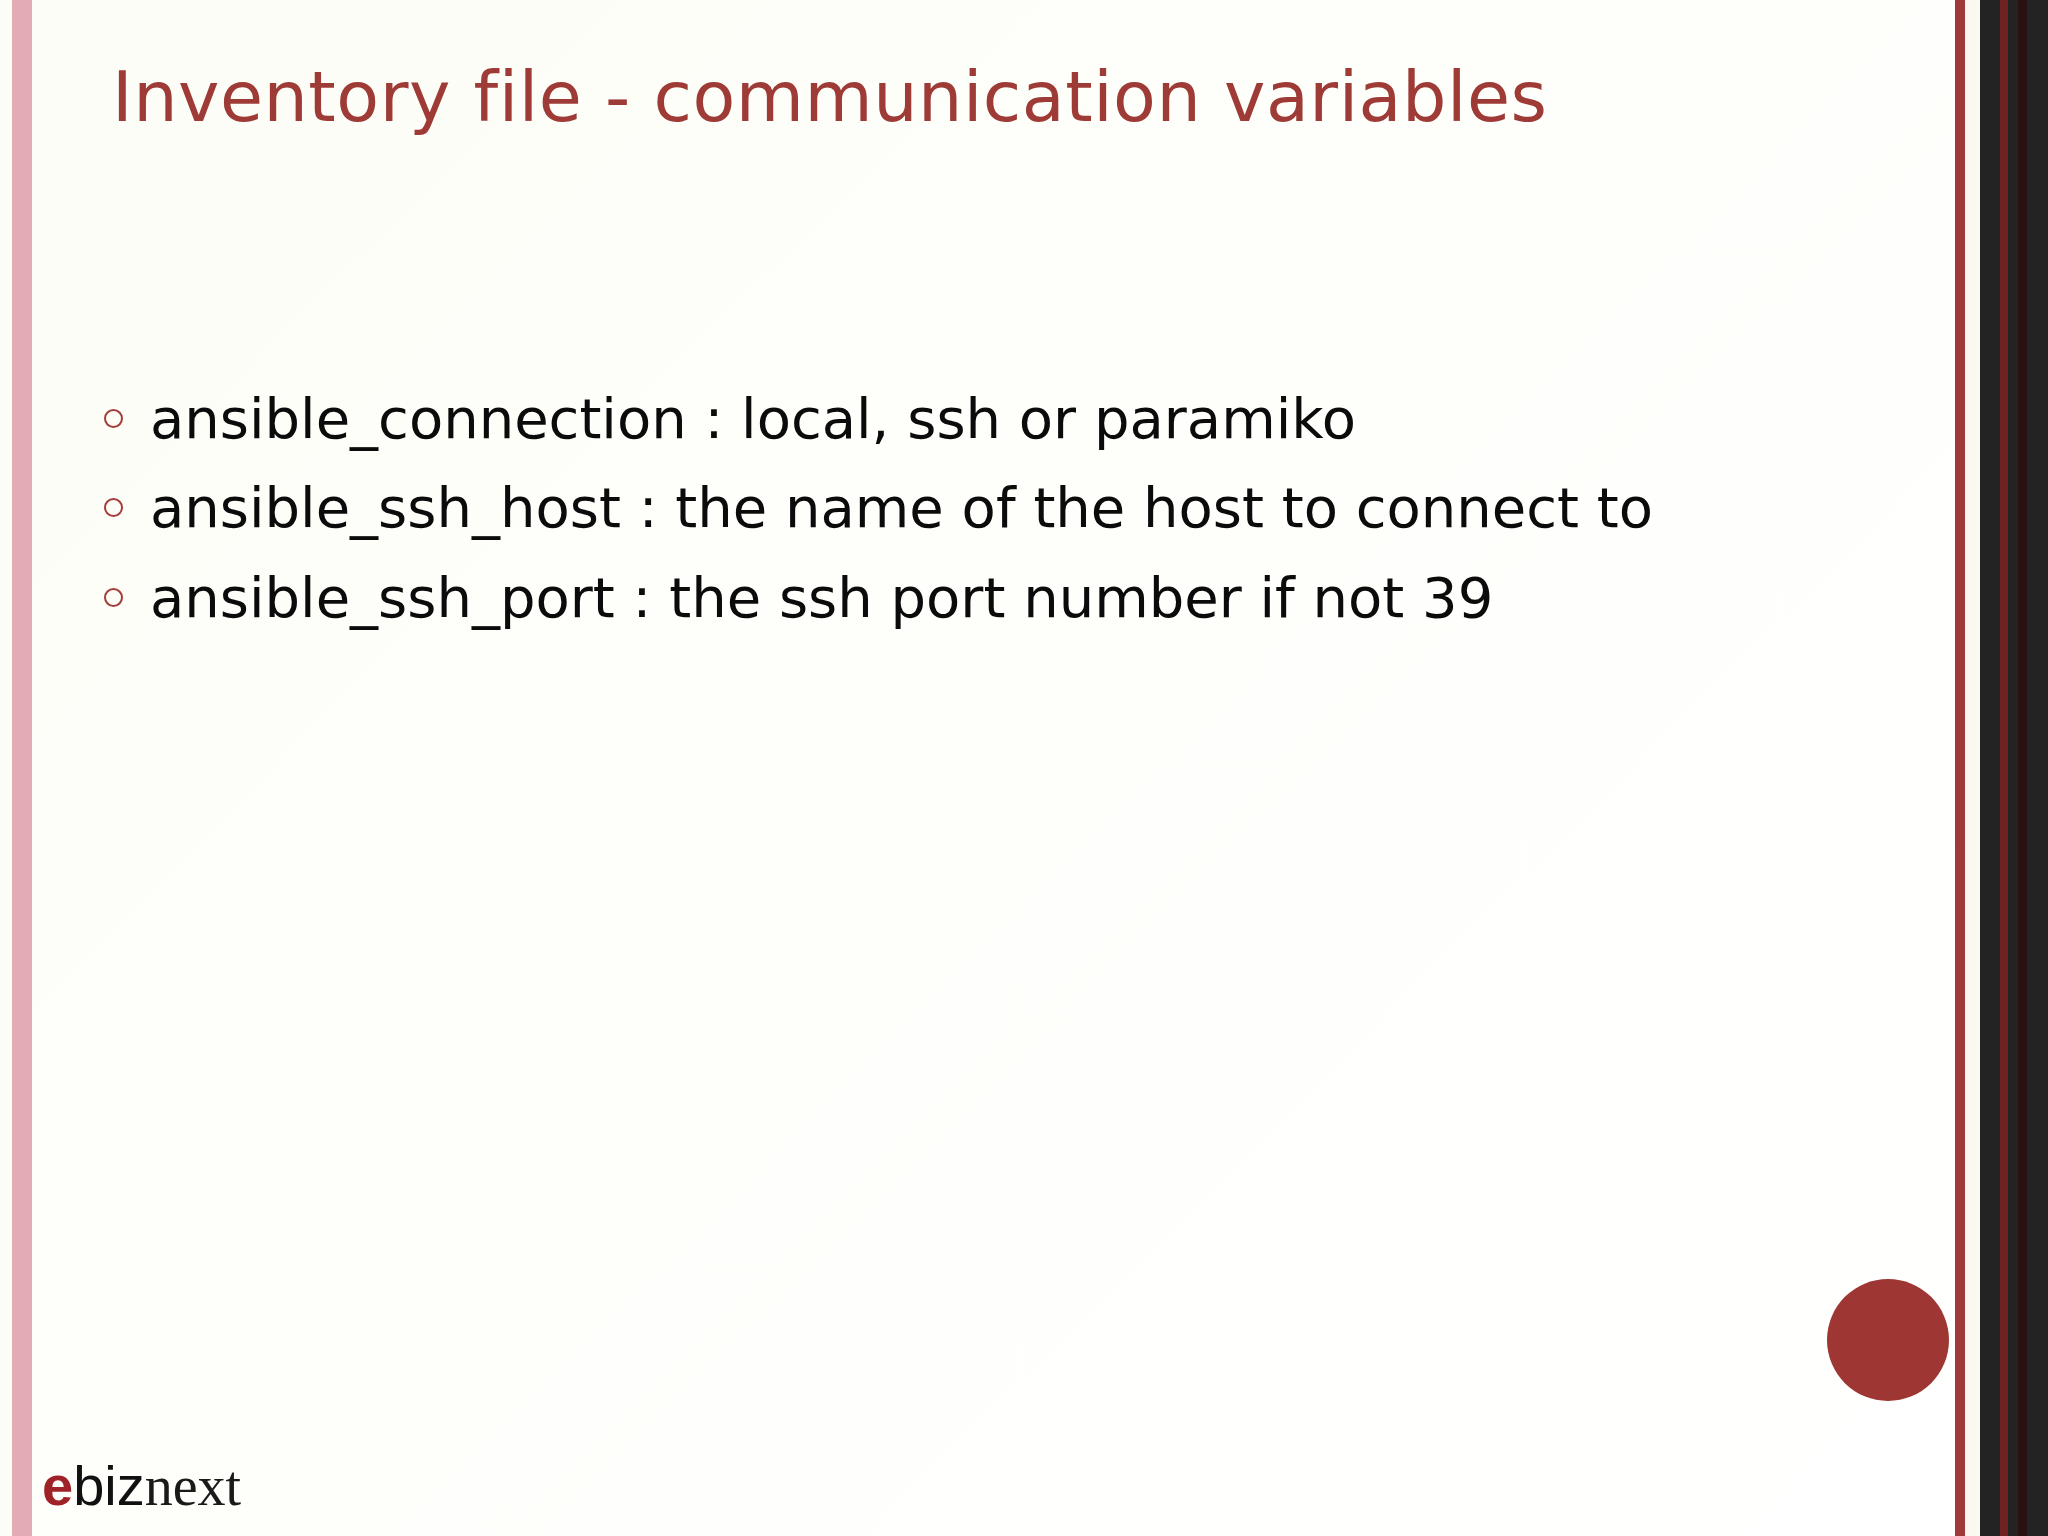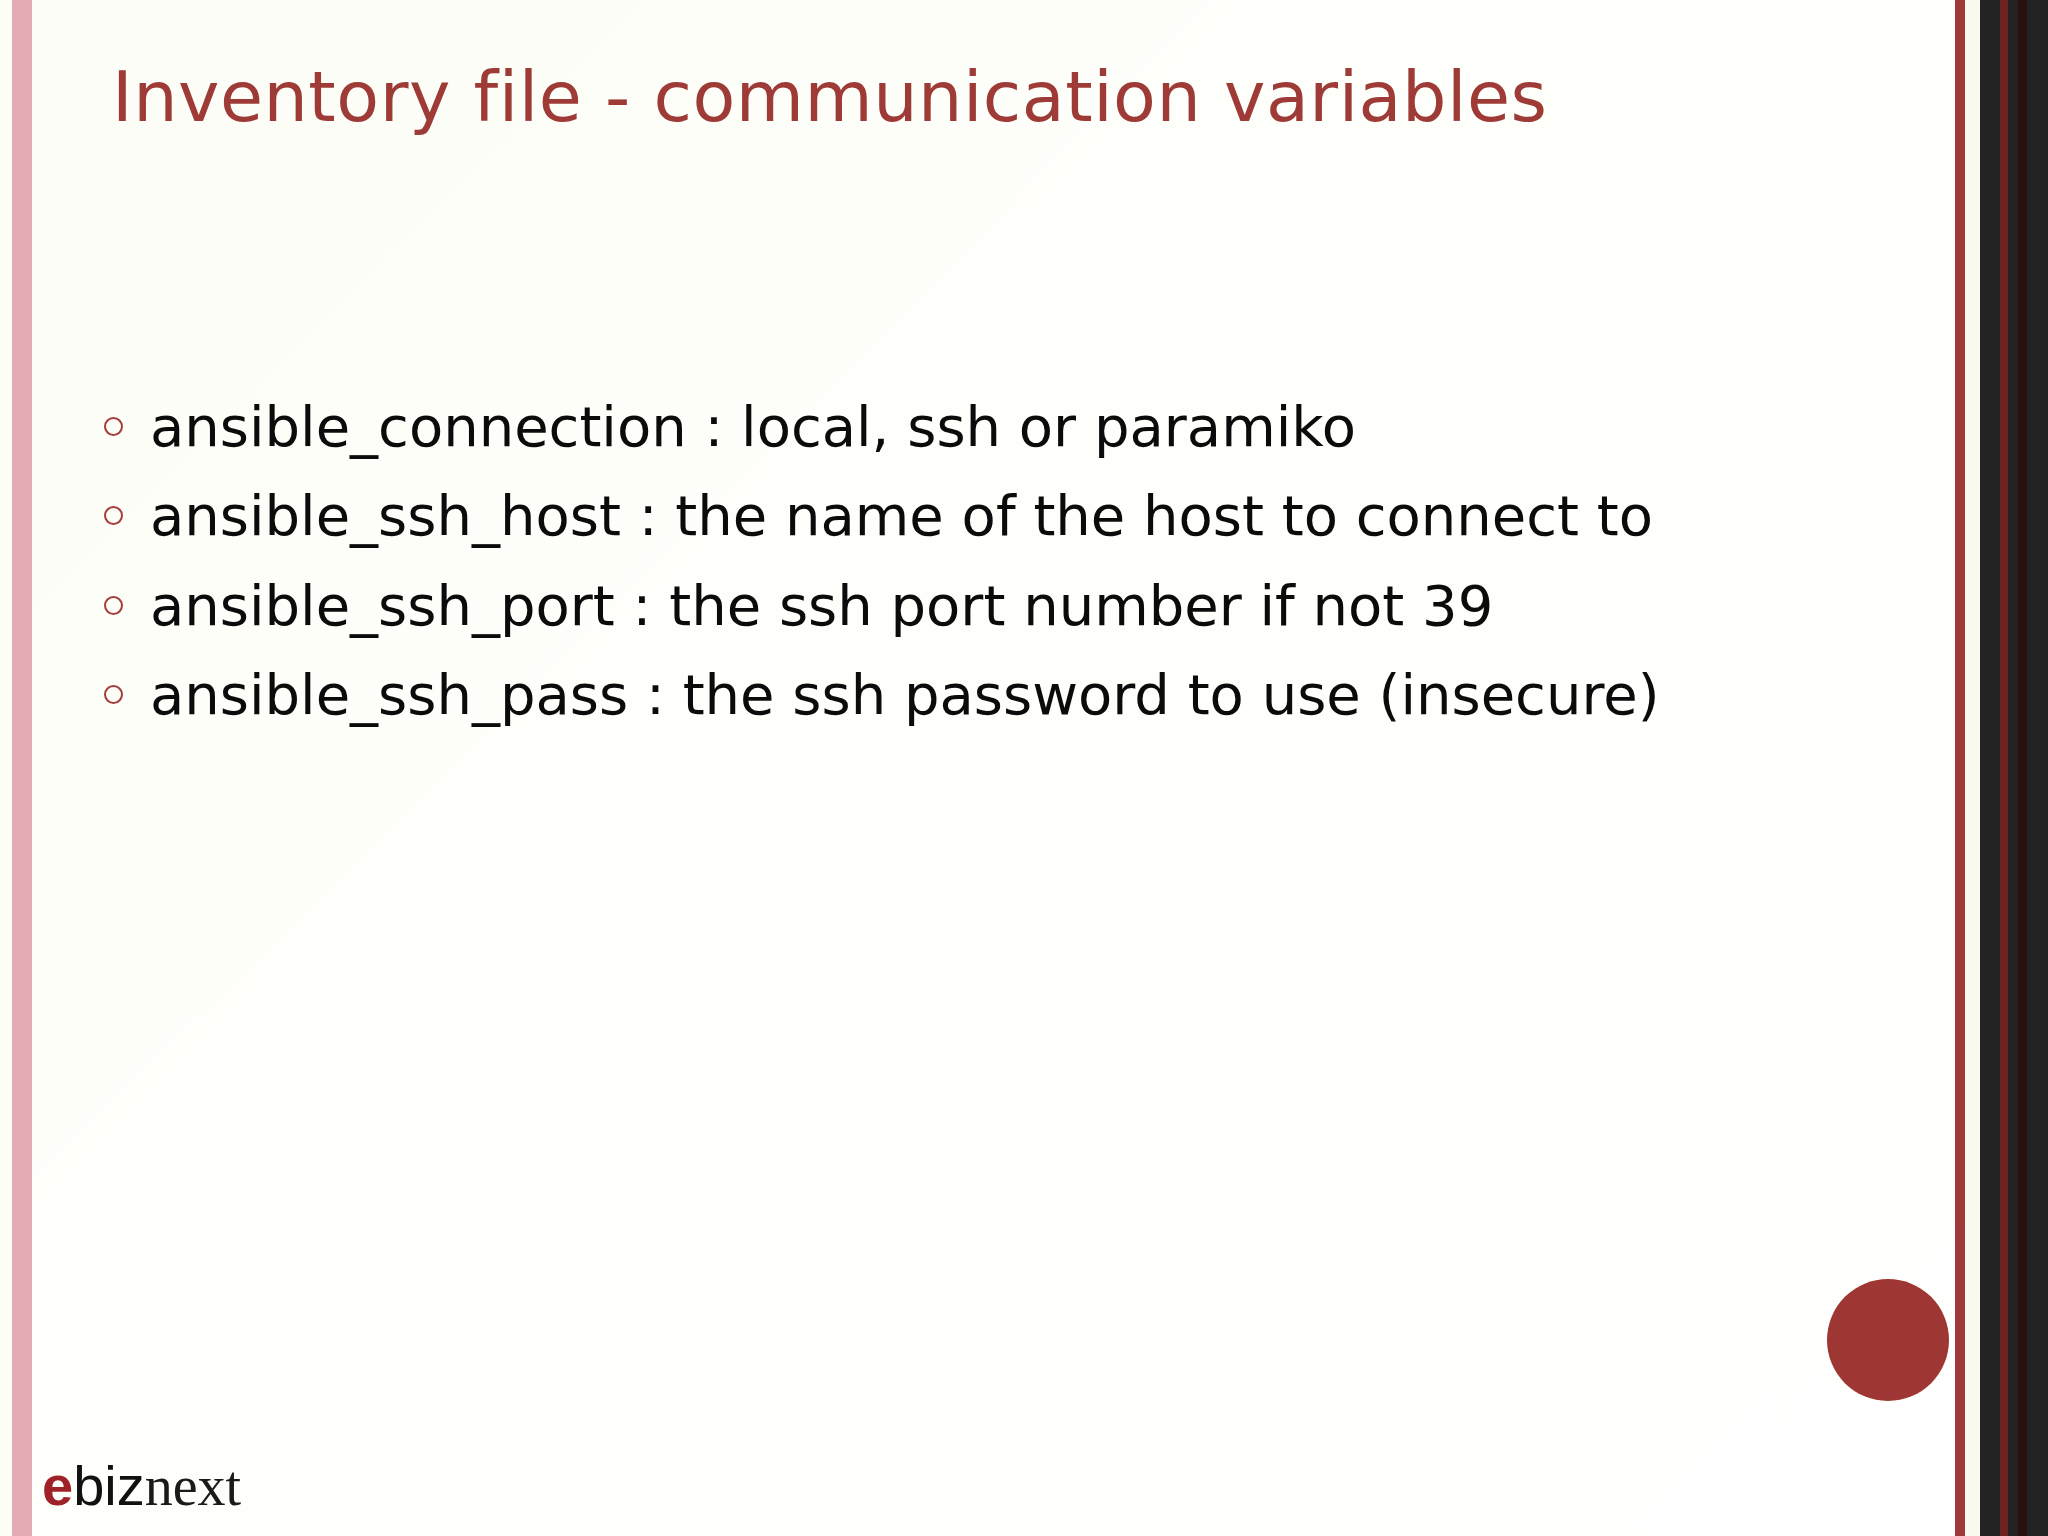--- a/index.html
+++ b/index.html
@@ -57,21 +57,21 @@
     font-weight: 400;
     color: #9e3b36;
     letter-spacing: 0.5px;
     white-space: nowrap;
   }
 
   
   #bullets {
     position: absolute;
     left: 104px;
-    top: 395px;
+    top: 387px;
     width: 1690px;
   }
   .bullet-row {
     display: flex;
     align-items: flex-start;
     margin-bottom: 26px;
   }
   .bullet-marker {
     flex: 0 0 auto;
     width: 46px;
@@ -166,26 +166,20 @@
     </div>
 
     <div class="bullet-row">
       <div class="bullet-marker">
           <span class="ring"></span>
         </div>
       <div class="bullet-text">ansible_ssh_port : the ssh port number if not 39</div>
     </div>
 
 
-    <div class="bullet-row">
-      <div class="bullet-marker">
-          <span class="ring"></span>
-        </div>
-      <div class="bullet-text">ansible_ssh_pass : the ssh password to use (insecure)</div>
-    </div>
 
 
   </div>
 
   <div id="corner-circle"></div>
 
   <div id="logo"><span class="lg-e">e</span><span class="lg-biz">biz</span><span class="lg-next">next</span></div>
 
 </div>
 

